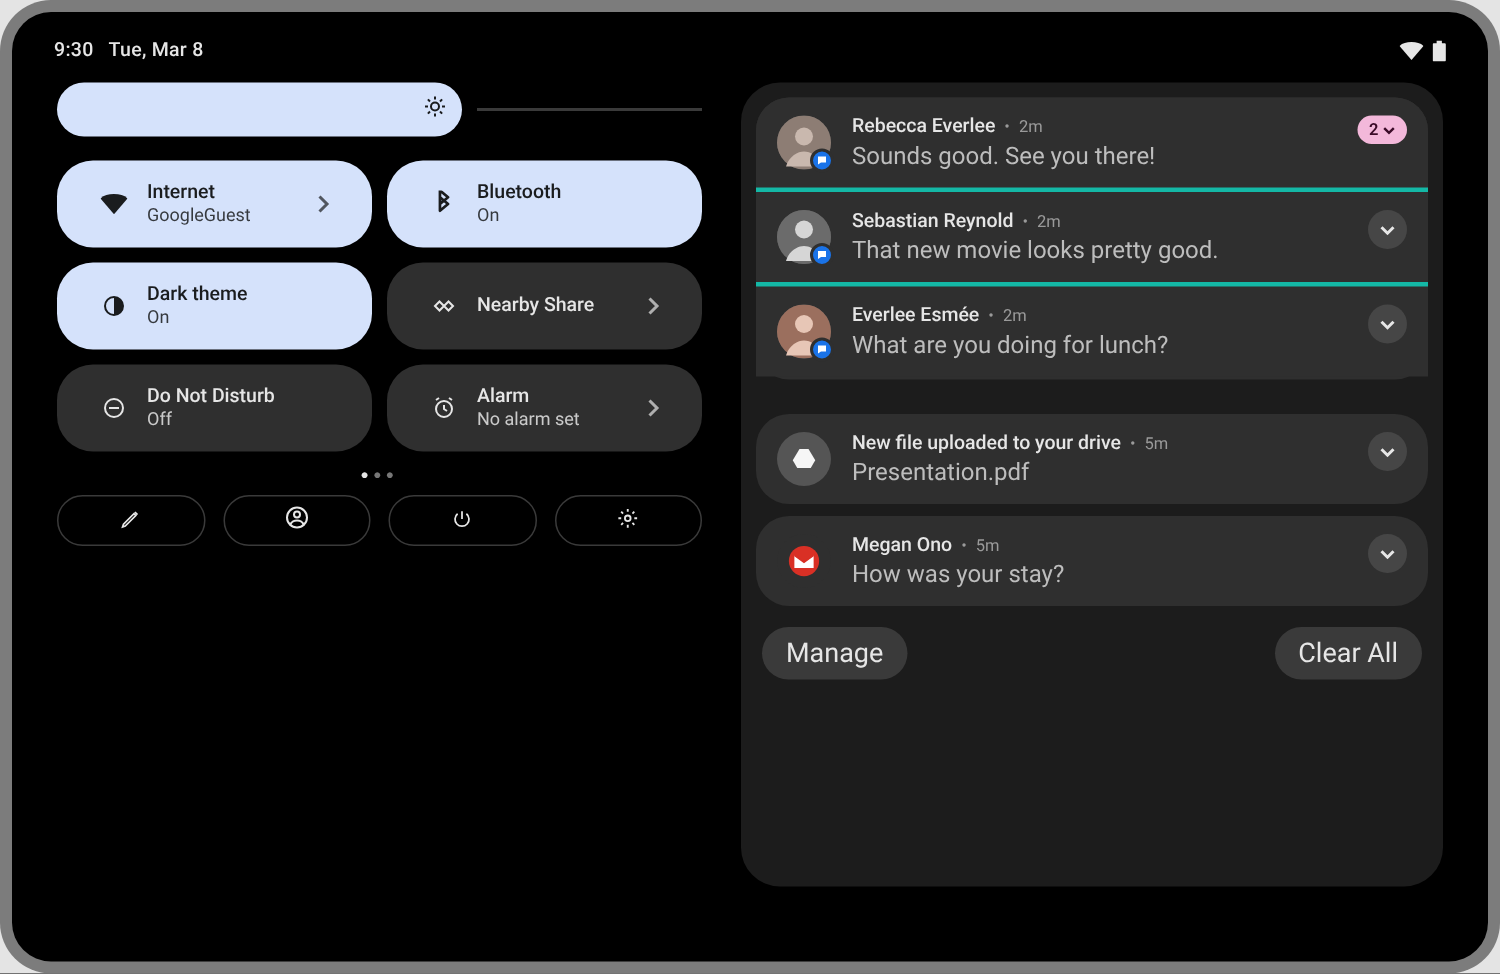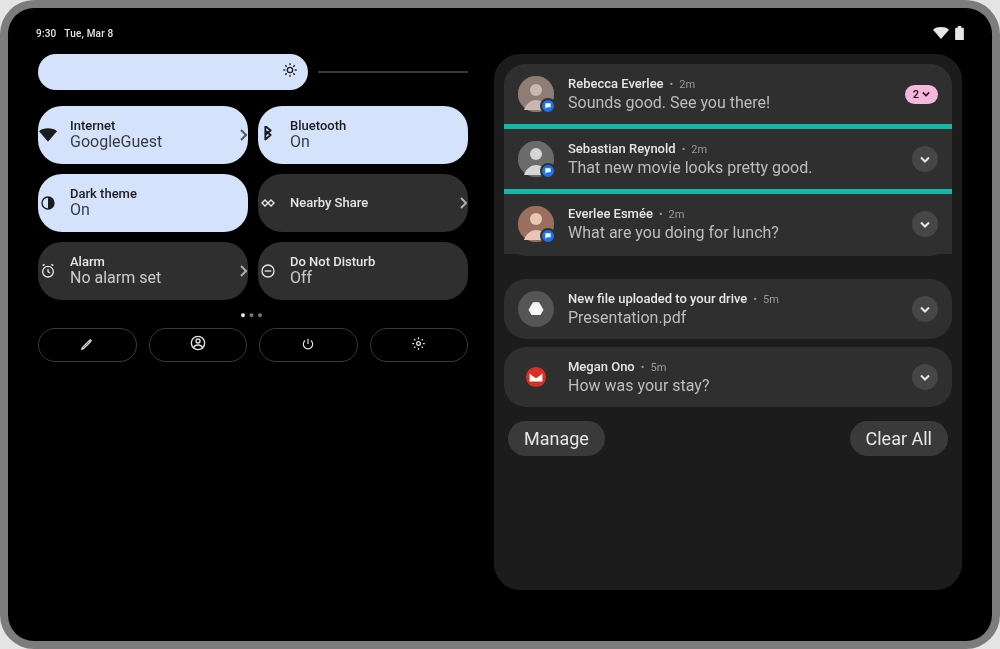--- a/index.html
+++ b/index.html
@@ -24,21 +24,21 @@
     background: #000;
     border-radius: 26px;
     position: relative;
     overflow: hidden;
     color: #e6e6e6;
   }
   .statusbar {
     display: flex;
     justify-content: space-between;
     align-items: center;
-    font-size: 10px;
+    font-size: 13px;
     padding: 18px 28px 6px;
     font-weight: 500;
     letter-spacing: .2px;
   }
   .statusbar .right { display: flex; gap: 6px; align-items: center; }
   .statusbar svg { display: block; }
 
   .panels {
     display: flex;
     gap: 26px;
@@ -75,31 +75,31 @@
     display: grid;
     grid-template-columns: 1fr 1fr;
     gap: 10px 10px;
   }
   .tile {
     height: 58px;
     border-radius: 24px;
     display: flex;
     align-items: center;
     gap: 12px;
-    padding: 0 0;
+    padding: 0 28px;
     background: #2f2f2f;
     color: #e6e6e6;
     cursor: pointer;
     position: relative;
   }
   .tile.active { background: #d5e2fb; color: #1a1c1e; }
   .tile .ticon { width: 20px; display:flex; align-items:center; justify-content:center; }
   .tile .tlabels { flex: 1; display: flex; flex-direction: column; line-height: 1.1; }
   .tile .title { font-size: 13px; font-weight: 500; }
-  .tile .sub { font-size: 16px; opacity: .85; }
+  .tile .sub { font-size: 12px; opacity: .85; }
   .tile .chev { opacity:.7; }
 
   .dots { text-align: center; color:#777; font-size: 9px; letter-spacing: 3px; margin: 10px 0 8px; }
   .dots .active-dot { color:#e6e6e6; }
 
   .qs-buttons { display: flex; gap: 12px; }
   .qbtn {
     flex:1;
     height: 34px;
     border: 1px solid #3a3a3a;
@@ -120,27 +120,27 @@
     flex-direction: column;
     gap: 8px;
     height: 536px;
   }
   .notif-group, .notif {
     background: #2f2f2f;
     border-radius: 22px;
   }
   .notif-group { padding-bottom: 2px; }
   .notif {
-    display:flex; align-items:center; gap:14px;
+    display:flex; align-items:flex-start; gap:14px;
     padding: 12px 14px;
     position:relative;
   }
   .notif-group .notif { border-radius: 0; }
   .notif-group .notif:first-child { border-top-left-radius:22px; border-top-right-radius:22px;}
-  .notif-group .notif + .notif { border-top: 5px solid #14b8a6; }
+  .notif-group .notif + .notif { border-top: 3px solid #14b8a6; }
   .notif .avatar {
     width: 36px; height: 36px; border-radius: 50%;
     background: #555; flex: none; position:relative;
     display:flex; align-items:center; justify-content:center;
   }
   .app-badge {
     position:absolute; bottom:-2px; right:-2px;
     width:16px; height:16px; border-radius:50%;
     background:#1a73e8; border:2px solid #2f2f2f;
     display:flex; align-items:center; justify-content:center;
@@ -276,46 +276,46 @@
             <span class="chev">
               <svg width="8" height="12" viewBox="0 0 8 12">
                   <path d="M1 1l5 5-5 5" fill="none" stroke="#e6e6e6" stroke-width="2"></path>
                 </svg>
             </span>
           </div>
 
           <div class="tile">
             <span class="ticon">
               <svg width="16" height="16" viewBox="0 0 24 24">
+                  <circle cx="12" cy="12" r="9" fill="none" stroke="#e6e6e6" stroke-width="2"></circle>
+                  <line x1="7" y1="12" x2="17" y2="12" stroke="#e6e6e6" stroke-width="2"></line>
+                </svg>
+            </span>
+            <div class="tlabels">
+              <span class="title">Do Not Disturb</span>
+              <span class="sub">Off</span>
+            </div>
+          </div>
+
+          <div class="tile">
+            <span class="ticon">
+              <svg width="16" height="16" viewBox="0 0 24 24">
                   <circle cx="12" cy="13" r="8" fill="none" stroke="#e6e6e6" stroke-width="2"></circle>
                   <path d="M12 9v4l3 2M4 4l3-2M20 4l-3-2" fill="none" stroke="#e6e6e6" stroke-width="2"></path>
                 </svg>
             </span>
             <div class="tlabels">
               <span class="title">Alarm</span>
               <span class="sub">No alarm set</span>
             </div>
             <span class="chev">
               <svg width="8" height="12" viewBox="0 0 8 12">
                   <path d="M1 1l5 5-5 5" fill="none" stroke="#e6e6e6" stroke-width="2"></path>
                 </svg>
             </span>
-          </div>
-
-          <div class="tile">
-            <span class="ticon">
-              <svg width="16" height="16" viewBox="0 0 24 24">
-                  <circle cx="12" cy="12" r="9" fill="none" stroke="#e6e6e6" stroke-width="2"></circle>
-                  <line x1="7" y1="12" x2="17" y2="12" stroke="#e6e6e6" stroke-width="2"></line>
-                </svg>
-            </span>
-            <div class="tlabels">
-              <span class="title">Do Not Disturb</span>
-              <span class="sub">Off</span>
-            </div>
           </div>
 
         </div>
 
         <div class="dots">
           <span class="active-dot">●</span>●●
         </div>
 
         <div class="qs-buttons">
           <div class="qbtn">

